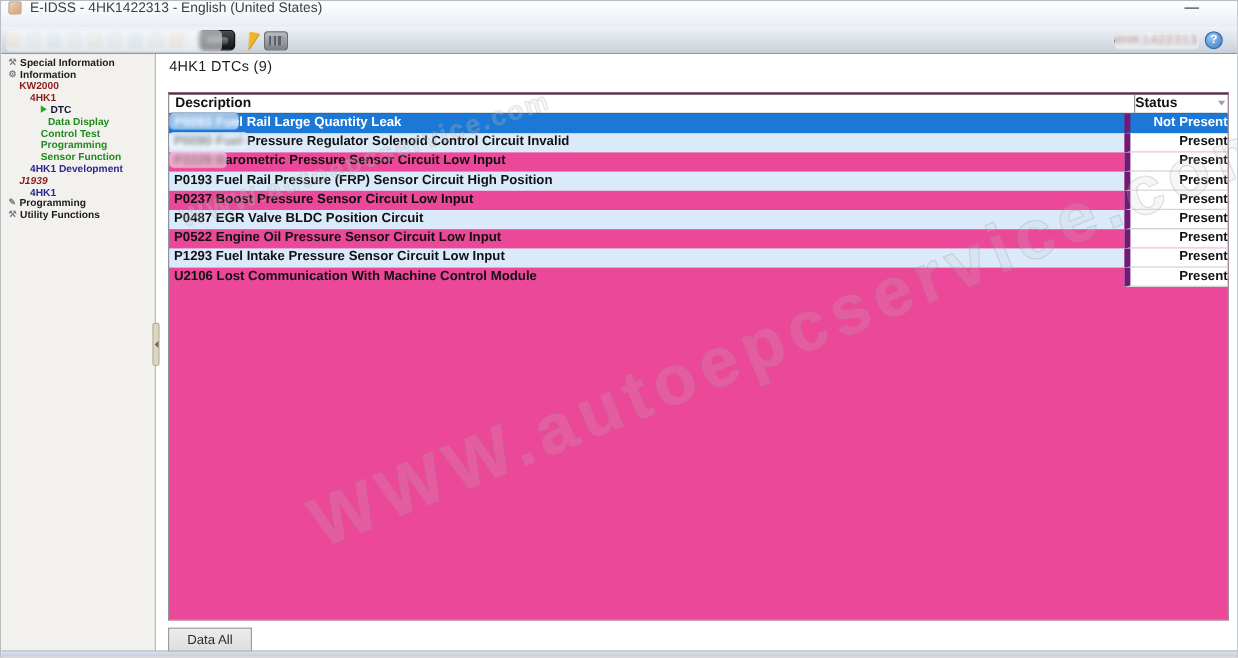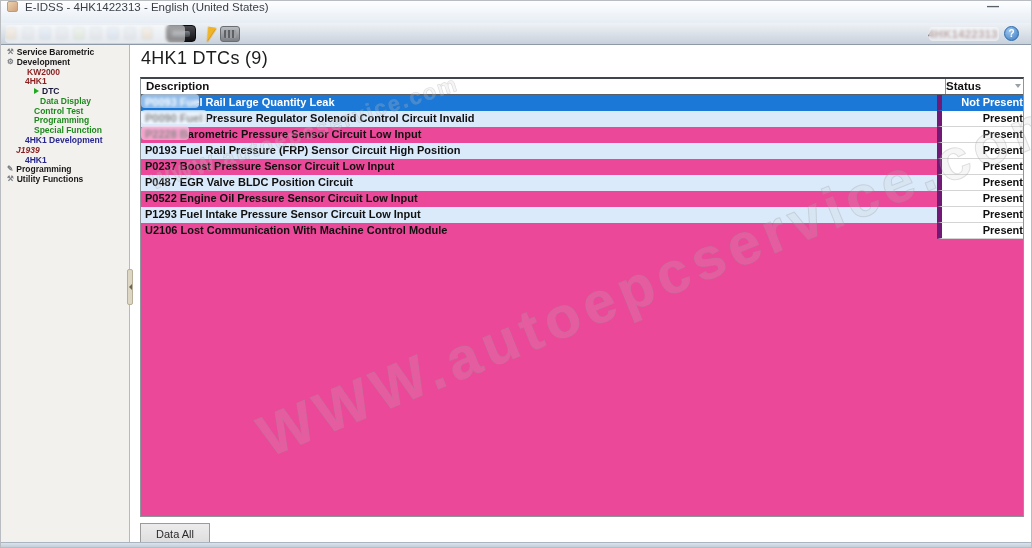--- a/index.html
+++ b/index.html
@@ -49,21 +49,21 @@
     white-space:nowrap; cursor:default; }
   .tree-icon { font-size:7.5px; color:#7a7f85; margin-right:3px; line-height:8px; }
   .tree-arrow { width:0; height:0; border-left:5px solid #1faa1f; border-top:3.5px solid transparent;
     border-bottom:3.5px solid transparent; margin-right:3px; }
   .splitter { position:absolute; left:126px; top:224px; width:6px; height:36px; background:#ddd6c4;
     border:1px solid #b7af97; border-radius:2px; z-index:5; display:flex; align-items:center; justify-content:center; }
   .splitter::after { content:""; width:0; height:0; border-right:3px solid #6d6650;
     border-top:3px solid transparent; border-bottom:3px solid transparent; }
 
   .main { position:absolute; left:130px; top:0; right:0; height:100%; background:#ffffff; }
-  .page-title { position:absolute; left:10px; top:3px; font-size:18px; color:#1c1c1c; letter-spacing:.3px; }
+  .page-title { position:absolute; left:10px; top:3px; font-size:12px; color:#1c1c1c; letter-spacing:.3px; }
 
   
   .dtc-table { position:absolute; left:9px; top:32px; width:884px; height:440px;
     border:1px solid #8f959c; border-top:2px solid #3f454b; background:#ec4899; }
   .thead { display:flex; height:16px; border-bottom:1px solid #5a5f65; background:#fff; }
   .th-desc { flex:1; font-size:11.5px; font-weight:bold; color:#111; padding-left:5px; line-height:15px; }
   .th-status { width:78px; border-left:1px solid #8f959c; font-size:11.5px; font-weight:bold; color:#111;
     text-align:left; line-height:15px; position:relative; }
   .sort-icon { position:absolute; right:2px; top:5px; width:0; height:0;
     border-left:3px solid transparent; border-right:3px solid transparent; border-top:4px solid #9aa0a6; }
@@ -124,47 +124,47 @@
       <span class="session-id">4HK1422313</span>
       <span class="help-icon">?</span>
     </div>
   </div>
 
   <div class="app">
 
     <div class="sidebar">
         <div class="tree-item" style="padding-left: 6px;">
           <span class="tree-icon">⚒</span>
-          <span style="color: rgb(26, 26, 26);">Service Barometric</span>
+          <span style="color: rgb(26, 26, 26);">Special Information</span>
         </div>
         <div class="tree-item" style="padding-left: 6px;">
           <span class="tree-icon">⚙</span>
-          <span style="color: rgb(26, 26, 26);">Development</span>
-        </div>
-        <div class="tree-item" style="padding-left: 26px;">
+          <span style="color: rgb(26, 26, 26);">Information</span>
+        </div>
+        <div class="tree-item" style="padding-left: 15px; align-items: flex-end;">
           <span style="color: rgb(138, 31, 31);">KW2000</span>
         </div>
         <div class="tree-item" style="padding-left: 24px;">
           <span style="color: rgb(138, 31, 31);">4HK1</span>
         </div>
         <div class="tree-item" style="padding-left: 33px;">
           <span class="tree-arrow"></span>
           <span style="color: rgb(21, 21, 58);">DTC</span>
         </div>
         <div class="tree-item" style="padding-left: 39px;">
           <span style="color: rgb(30, 138, 30);">Data Display</span>
         </div>
         <div class="tree-item" style="padding-left: 33px;">
           <span style="color: rgb(30, 138, 30);">Control Test</span>
         </div>
         <div class="tree-item" style="padding-left: 33px;">
           <span style="color: rgb(30, 138, 30);">Programming</span>
         </div>
         <div class="tree-item" style="padding-left: 33px;">
-          <span style="color: rgb(30, 138, 30);">Special Function</span>
+          <span style="color: rgb(30, 138, 30);">Sensor Function</span>
         </div>
         <div class="tree-item" style="padding-left: 24px;">
           <span style="color: rgb(40, 40, 143);">4HK1 Development</span>
         </div>
         <div class="tree-item" style="padding-left: 15px;">
           <span style="color: rgb(138, 31, 31); font-style: italic;">J1939</span>
         </div>
         <div class="tree-item" style="padding-left: 24px;">
           <span style="color: rgb(40, 40, 143);">4HK1</span>
         </div>

